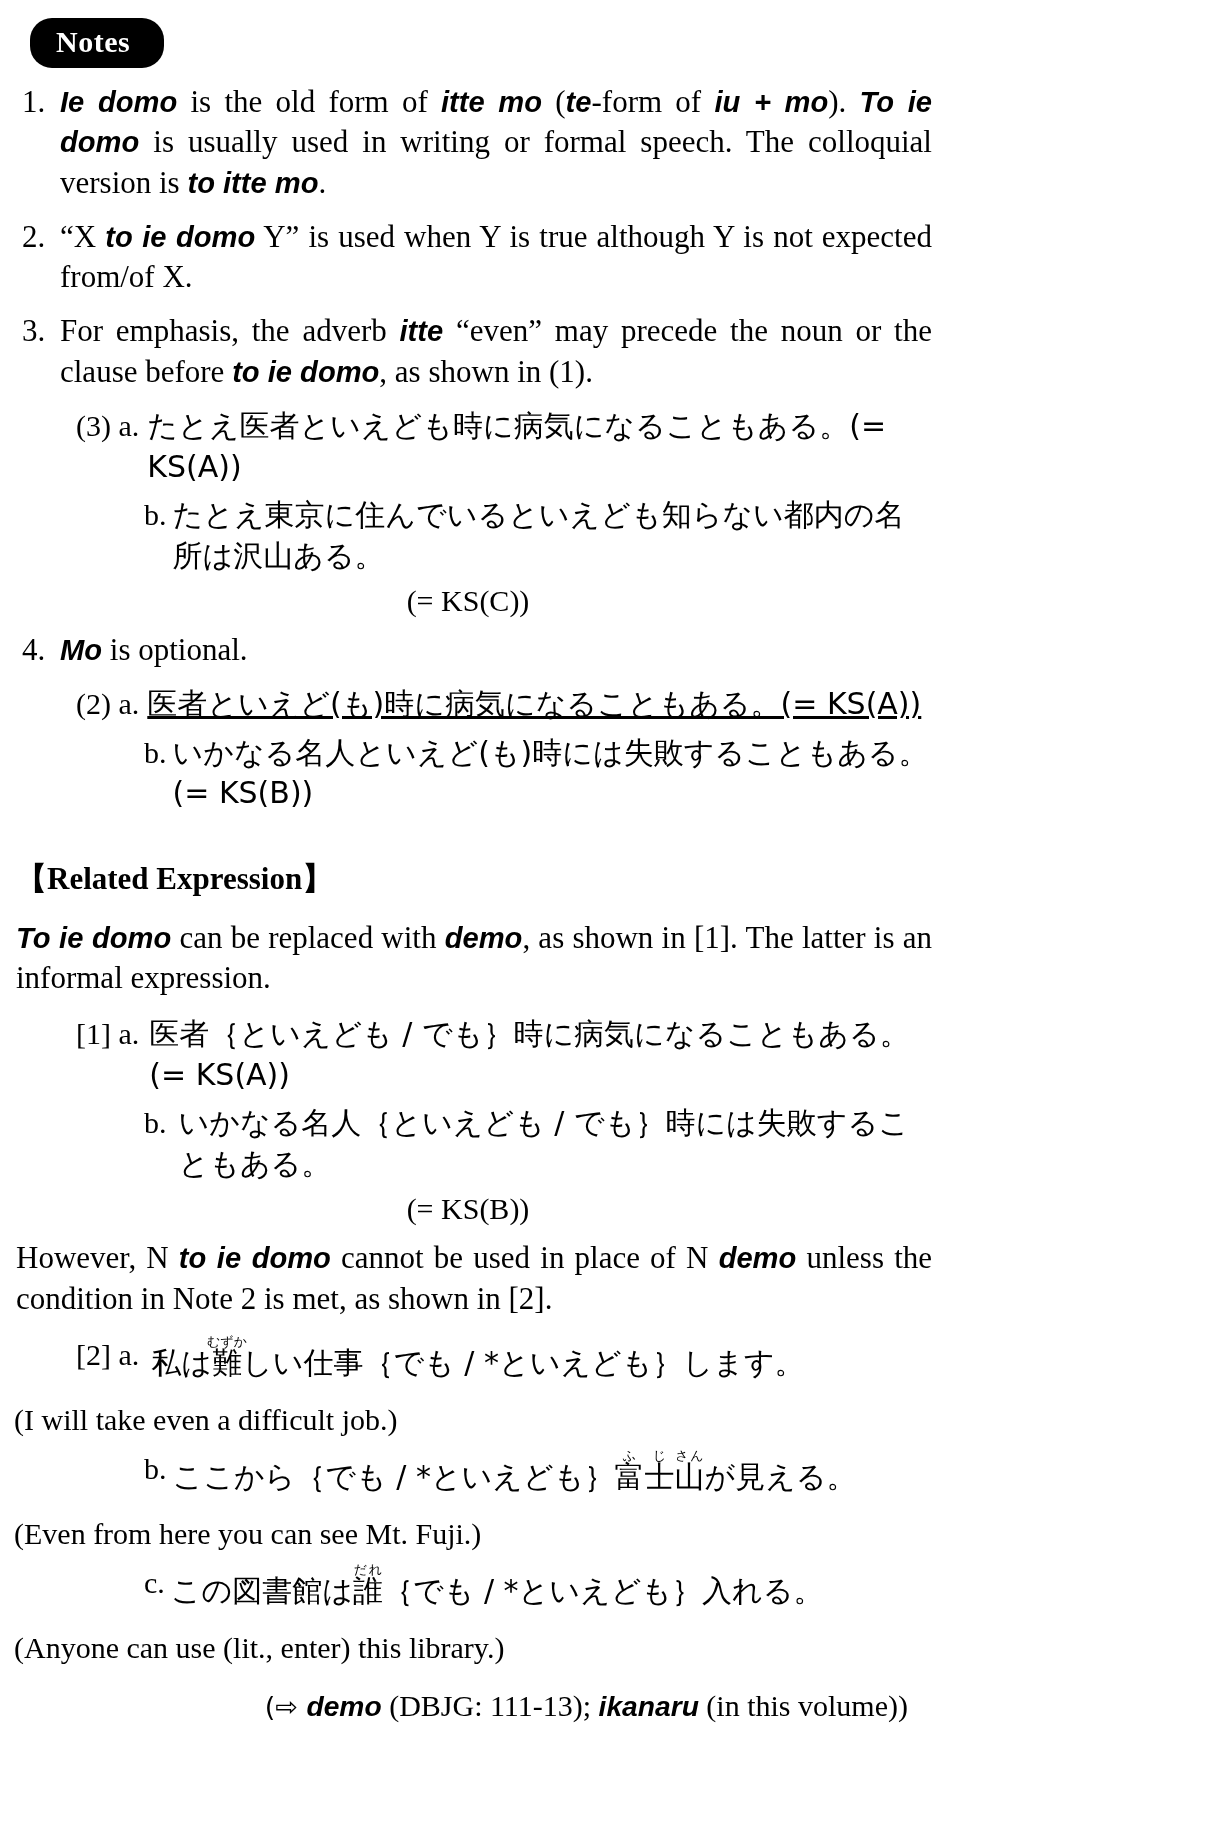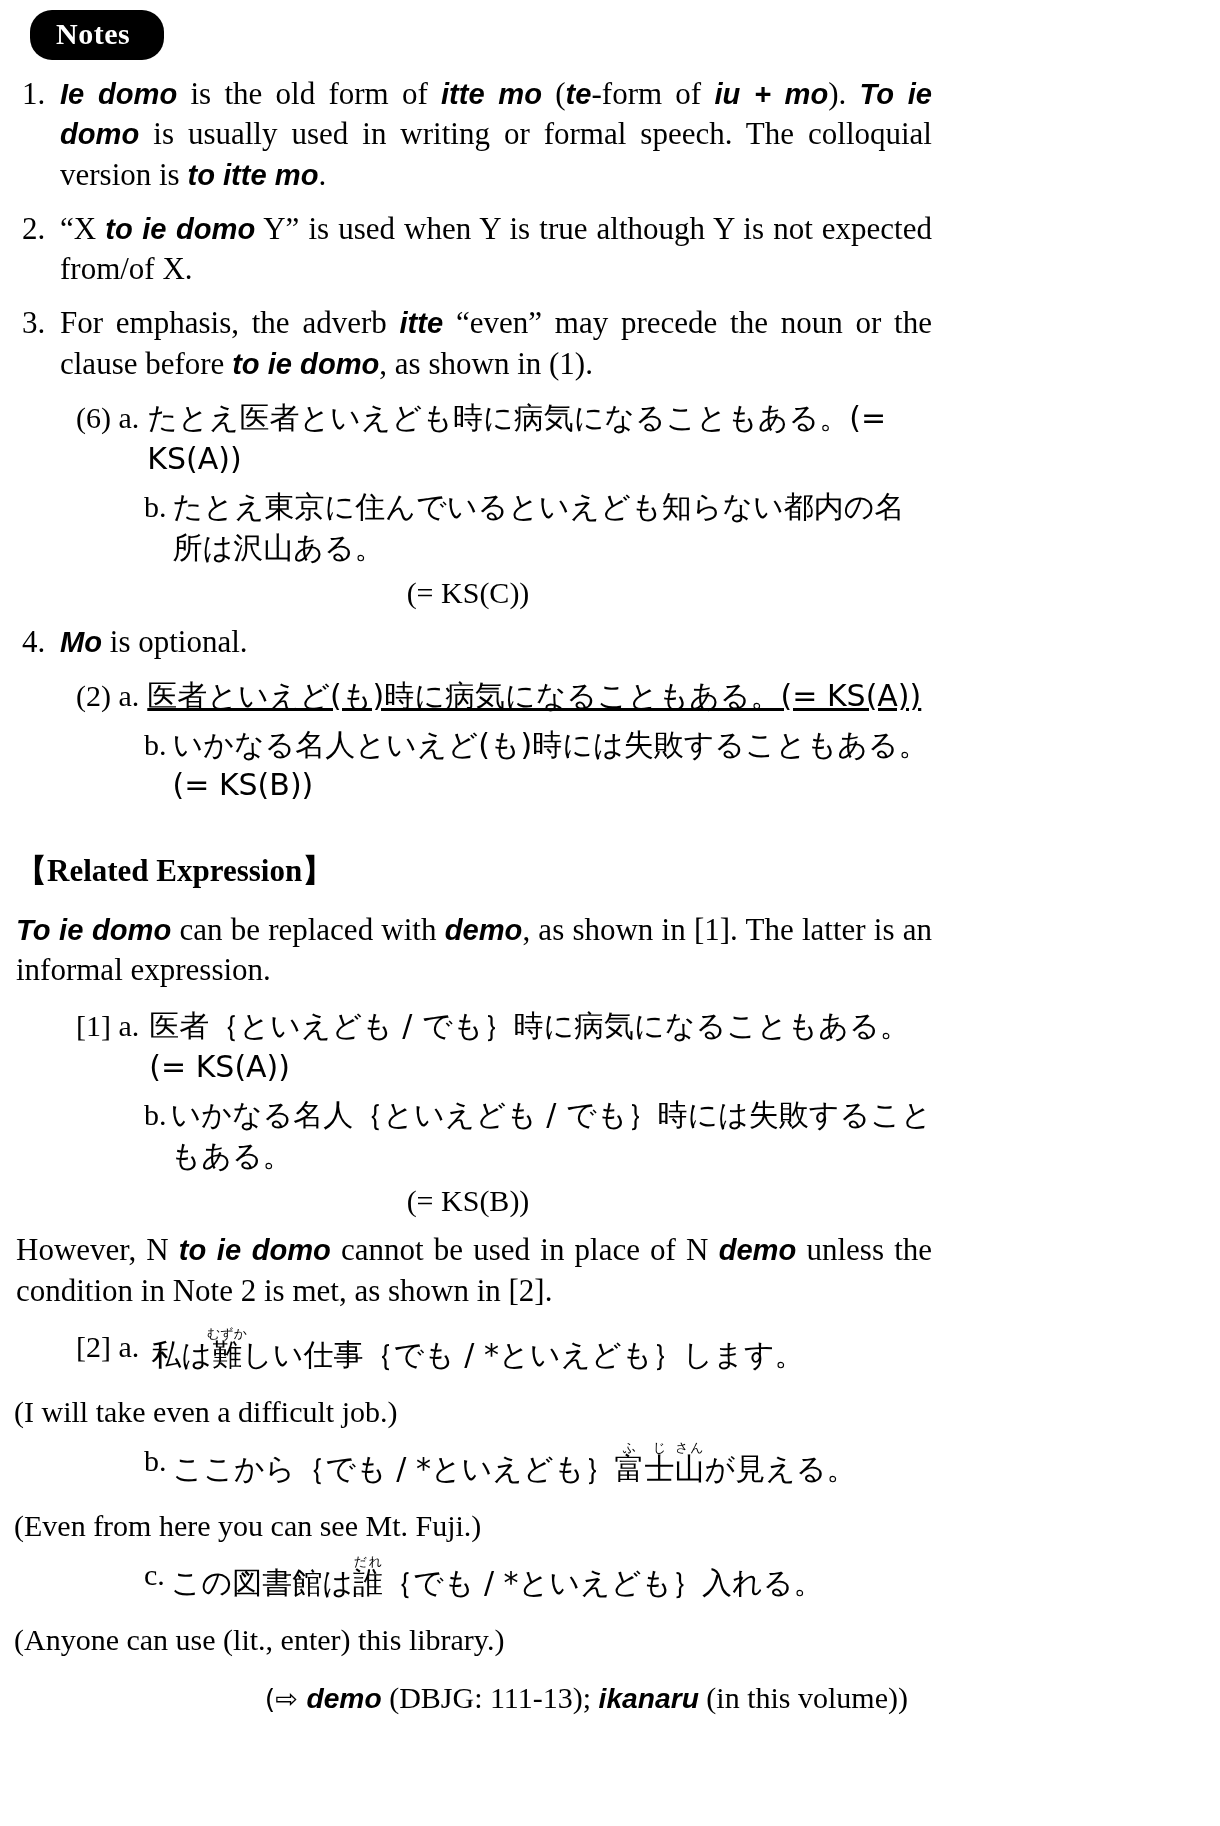--- a/index.html
+++ b/index.html
@@ -10,21 +10,21 @@
   body {
     width: 1220px;
     min-height: 1826px;
     font-family: "Liberation Serif", serif;
     color: #000000;
   }
   .page {
     width: 976px;
     min-height: 1826px;
     box-sizing: border-box;
-    padding: 2px 44px 10px 14px;
+    padding: 10px 44px 10px 14px;
     position: relative;
   }
 
   
   .notes-pill {
     display: inline-block;
     background: #000000;
     color: #ffffff;
     font-family: "Liberation Serif", serif;
     font-weight: bold;
@@ -171,21 +171,21 @@
   
   <div class="note">
     <div class="note-num">3.</div>
     <div class="note-body">
       <span class="roman">For emphasis, the adverb </span><span class="sans-it">itte</span><span class="roman"> “even” may precede the noun or the clause before </span><span class="sans-it">to ie domo</span><span class="roman">, as shown in (1).</span>
     </div>
   </div>
 
   
   <div class="ex indent-1">
-    <div class="ex-label">(6) a.</div>
+    <div class="ex-label">(3) a.</div>
     <div class="ex-text jp" style="margin-left:8px;">たとえ医者といえども時に病気になることもある。(= KS(A))</div>
   </div>
   <div class="ex indent-2">
     <div class="ex-label">b.</div>
     <div class="ex-text jp" style="margin-left:6px;">たとえ東京に住んでいるといえども知らない都内の名所は沢山ある。</div>
   </div>
   <div class="ks-right">(= KS(C))</div>
 
   
   <div class="note">
@@ -211,21 +211,21 @@
   <div class="para">
     <span class="sans-it">To ie domo</span><span class="roman"> can be replaced with </span><span class="sans-it">demo</span><span class="roman">, as shown in [1]. The latter is an informal expression.</span>
   </div>
 
   <div class="ex indent-1">
     <div class="ex-label">[1]  a.</div>
     <div class="ex-text jp" style="margin-left:10px;">医者｛といえども / でも｝時に病気になることもある。(= KS(A))</div>
   </div>
   <div class="ex indent-2">
     <div class="ex-label">b.</div>
-    <div class="ex-text jp" style="margin-left:4px;">いかなる名人｛といえども / でも｝時には失敗することもある。</div>
+    <div class="ex-text jp" style="margin-left:12px;">いかなる名人｛といえども / でも｝時には失敗することもある。</div>
   </div>
   <div class="ks-right">(= KS(B))</div>
 
   <div class="para">
     <span class="roman">However, N </span><span class="sans-it">to ie domo</span><span class="roman"> cannot be used in place of N </span><span class="sans-it">demo</span><span class="roman"> unless the condition in Note 2 is met, as shown in [2].</span>
   </div>
 
   
   <div class="ex indent-1" style="margin-bottom:0;">
     <div class="ex-label">[2]  a.</div>

